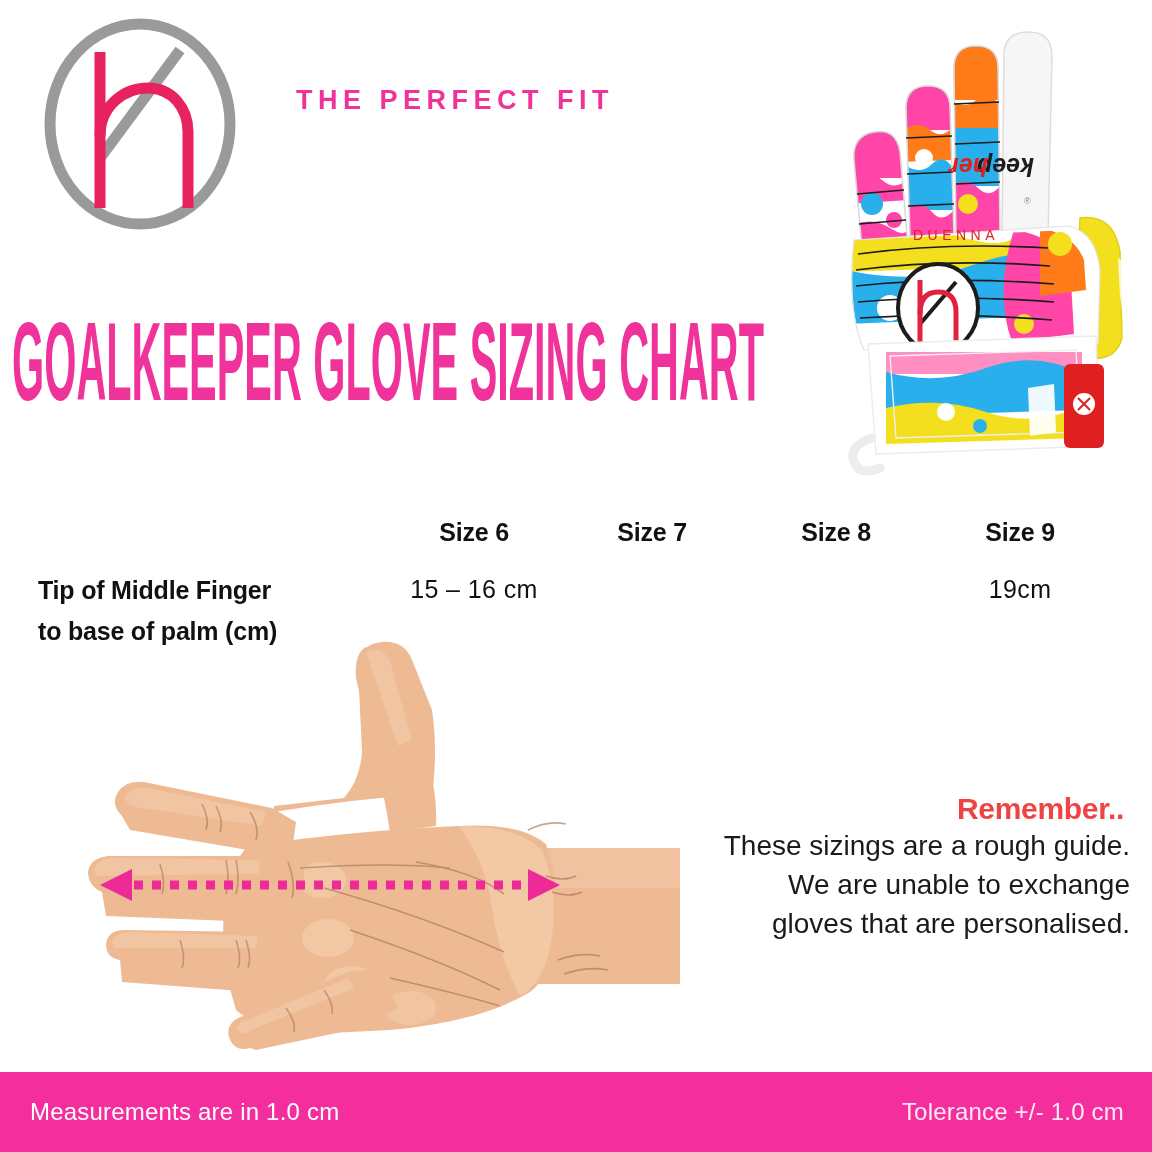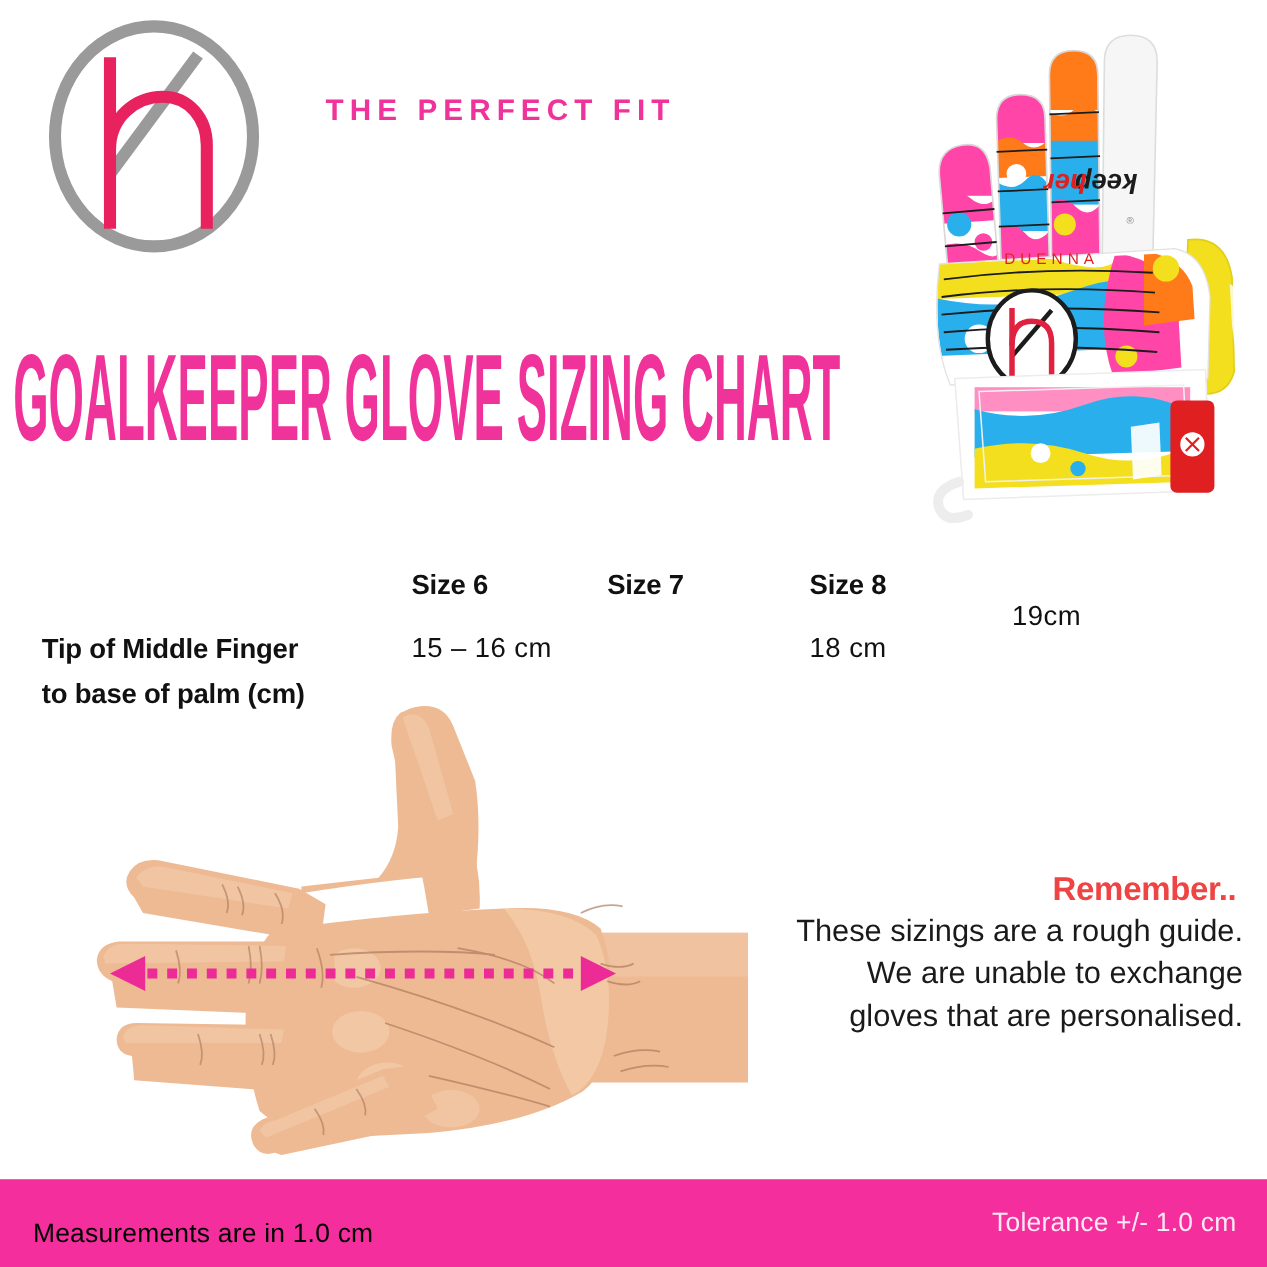--- a/index.html
+++ b/index.html
@@ -33,21 +33,21 @@
   
   #glove{position:absolute;left:828px;top:8px;width:330px;height:470px;}
 
   
   .row-label{
     position:absolute;left:38px;top:558px;width:330px;
     font-size:25px;font-weight:bold;color:#111;line-height:41px;
     letter-spacing:-0.2px;
     margin-top:12px;
   }
-  .size-col{position:absolute;text-align:left;width:200px;}
+  .size-col{position:absolute;text-align:center;width:200px;}
   .size-head{
     font-size:25px;font-weight:bold;color:#111;letter-spacing:-0.2px;
   }
   .size-val{
     font-size:25px;font-weight:normal;color:#111;margin-top:28px;letter-spacing:0.4px;
   }
   #col0{left:374px;top:518px;}
   #col1{left:552px;top:518px;}
   #col2{left:736px;top:518px;}
   #col3{left:920px;top:518px;}
@@ -67,21 +67,21 @@
     font-size:28px;color:#1a1a1a;line-height:39px;
     text-align:right;padding-right:10px;
   }
 
   
   #footer{
     position:absolute;left:0;bottom:0;width:1152px;height:80px;
     background:#f52e9e;
   }
   #footer .f-left{
-    position:absolute;left:30px;top:36px;color:#000000;font-size:24px;
+    position:absolute;left:30px;top:26px;color:#ffffff;font-size:24px;
     font-family:"Liberation Sans Narrow","Liberation Sans",sans-serif;
     letter-spacing:0.2px;
   }
   #footer .f-right{
     position:absolute;right:28px;top:26px;color:#ffe9f5;font-size:24px;
     font-family:"Liberation Sans Narrow","Liberation Sans",sans-serif;
     letter-spacing:0.2px;
   }
 </style>
 </head>
@@ -253,23 +253,23 @@
 
   <div class="size-col" id="col0">
     <div class="size-head">Size 6</div>
     <div class="size-val">15 – 16 cm</div>
   </div>
   <div class="size-col" id="col1">
     <div class="size-head">Size 7</div>
   </div>
   <div class="size-col" id="col2">
     <div class="size-head">Size 8</div>
-    <div class="size-val">18 cm</div>
   </div>
   <div class="size-col" id="col3">
+    <div class="size-head">Size 9</div>
     <div class="size-val">19cm</div>
   </div>
 
   <div id="hand">
     <svg viewBox="0 0 620 425" width="620" height="425">
       <defs>
         <clipPath id="handClip">
           <path d="M296 14 Q318 10 326 32 L352 150 L366 172
                    Q410 160 462 168 L470 168 L470 0 L620 0 L620 350 L470 350
                    Q466 300 448 278 L440 262 L440 262

